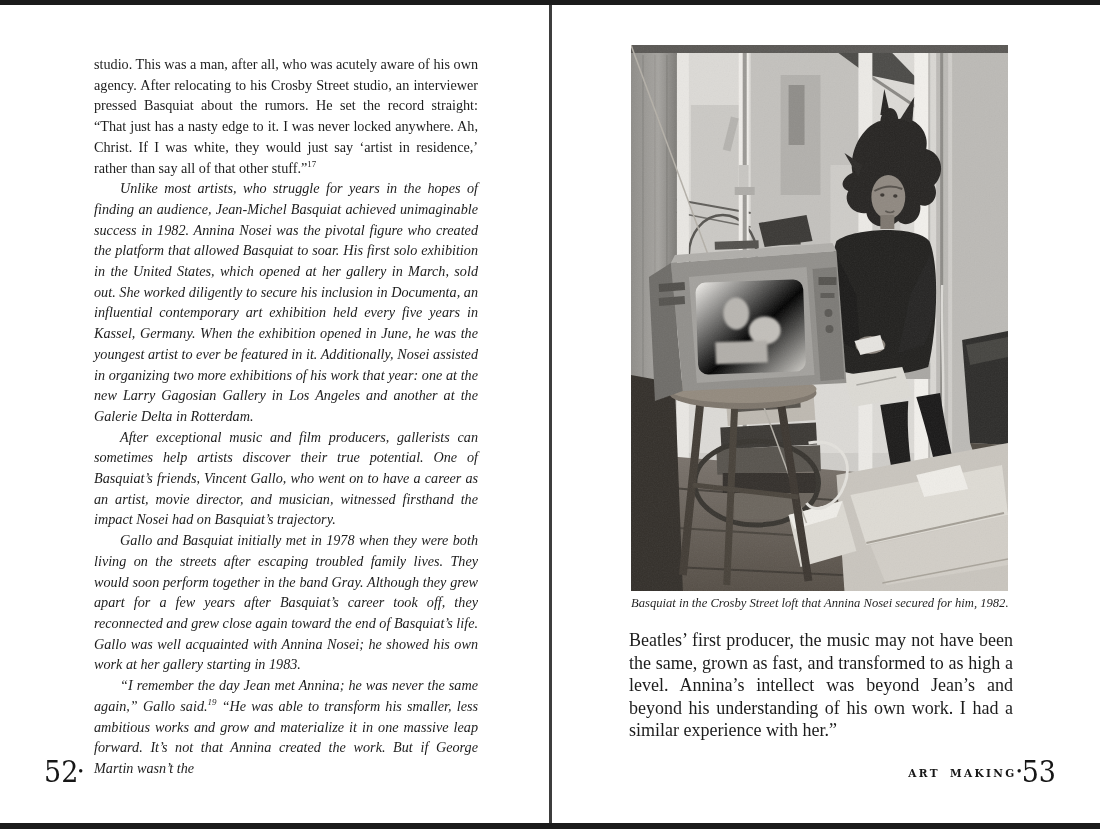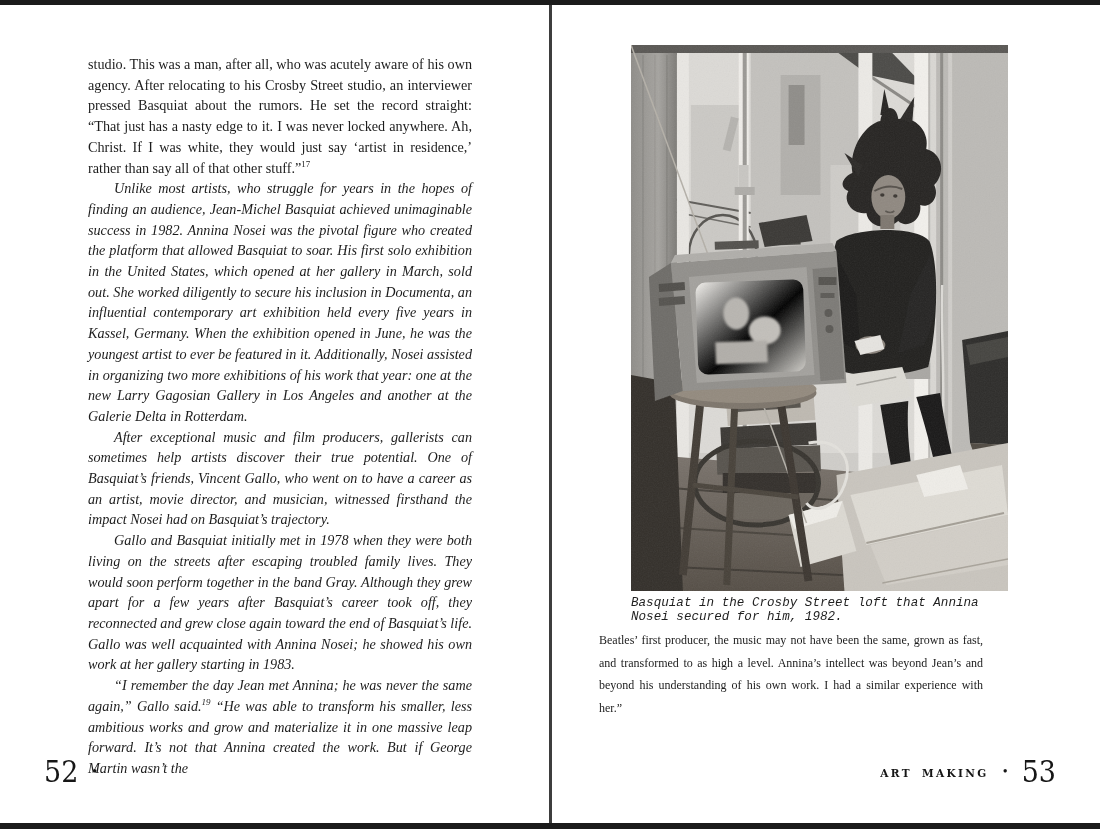--- a/index.html
+++ b/index.html
@@ -6,43 +6,43 @@
   body{
     width:1100px;height:829px;position:relative;background:#ffffff;
     font-family:"Liberation Serif", serif;color:#1c1c1c;overflow:hidden;
   }
   .top-rule{position:absolute;left:0;top:0;width:1100px;height:5px;background:#1b1b1b;}
   .bottom-rule{position:absolute;left:0;top:823px;width:1100px;height:6px;background:#1b1b1b;}
   .center-divider{position:absolute;left:549px;top:5px;width:3px;height:818px;background:#3d3d3d;}
 
   
   .body-text{
-    position:absolute;left:88px;top:54px;width:384px;
+    position:absolute;left:94px;top:54px;width:384px;
     font-size:14.2px;line-height:20.7px;text-align:justify;
   }
   .body-text p{margin:0;}
   .body-text p.indent{text-indent:26px;font-style:italic;}
   sup.note{font-size:9px;line-height:0;vertical-align:super;letter-spacing:0;}
 
   
   .photo-wrap{position:absolute;left:631px;top:45px;width:377px;height:546px;background:#c8c6c2;}
   .photo-wrap svg{display:block;width:100%;height:100%;}
   .photo-caption{
     position:absolute;left:631px;top:596px;width:380px;
-    font-family:Liberation Mono, monospace;font-style:italic;font-size:12.6px;color:#1f1f1f;
+    font-family:Liberation Serif, serif;font-style:italic;font-size:12.6px;color:#1f1f1f;
   }
   .right-body{
-    position:absolute;left:599px;top:629px;width:384px;
-    font-size:12px;line-height:22.5px;text-align:justify;
+    position:absolute;left:629px;top:629px;width:384px;
+    font-size:18px;line-height:22.5px;text-align:justify;
   }
   .right-body p{margin:0;}
 
   
   .footer{
-    position:absolute;top:758px;display:flex;align-items:center;gap:14px;text-align:right;
+    position:absolute;top:758px;display:flex;align-items:center;text-align:right;
   }
   .footer-left{left:44px;}
   .footer-right{right:44px;justify-content:flex-end;margin-left:24px;}
   .page-number{
     font-family:"DejaVu Serif", serif;font-size:27px;font-weight:400;color:#161616;
     transform:scaleY(1.08);line-height:1;
   }
   .footer-bullet{font-size:14px;color:#161616;line-height:1;}
   .running-title{
     font-family:"DejaVu Serif", serif;font-weight:700;font-size:10.5px;

